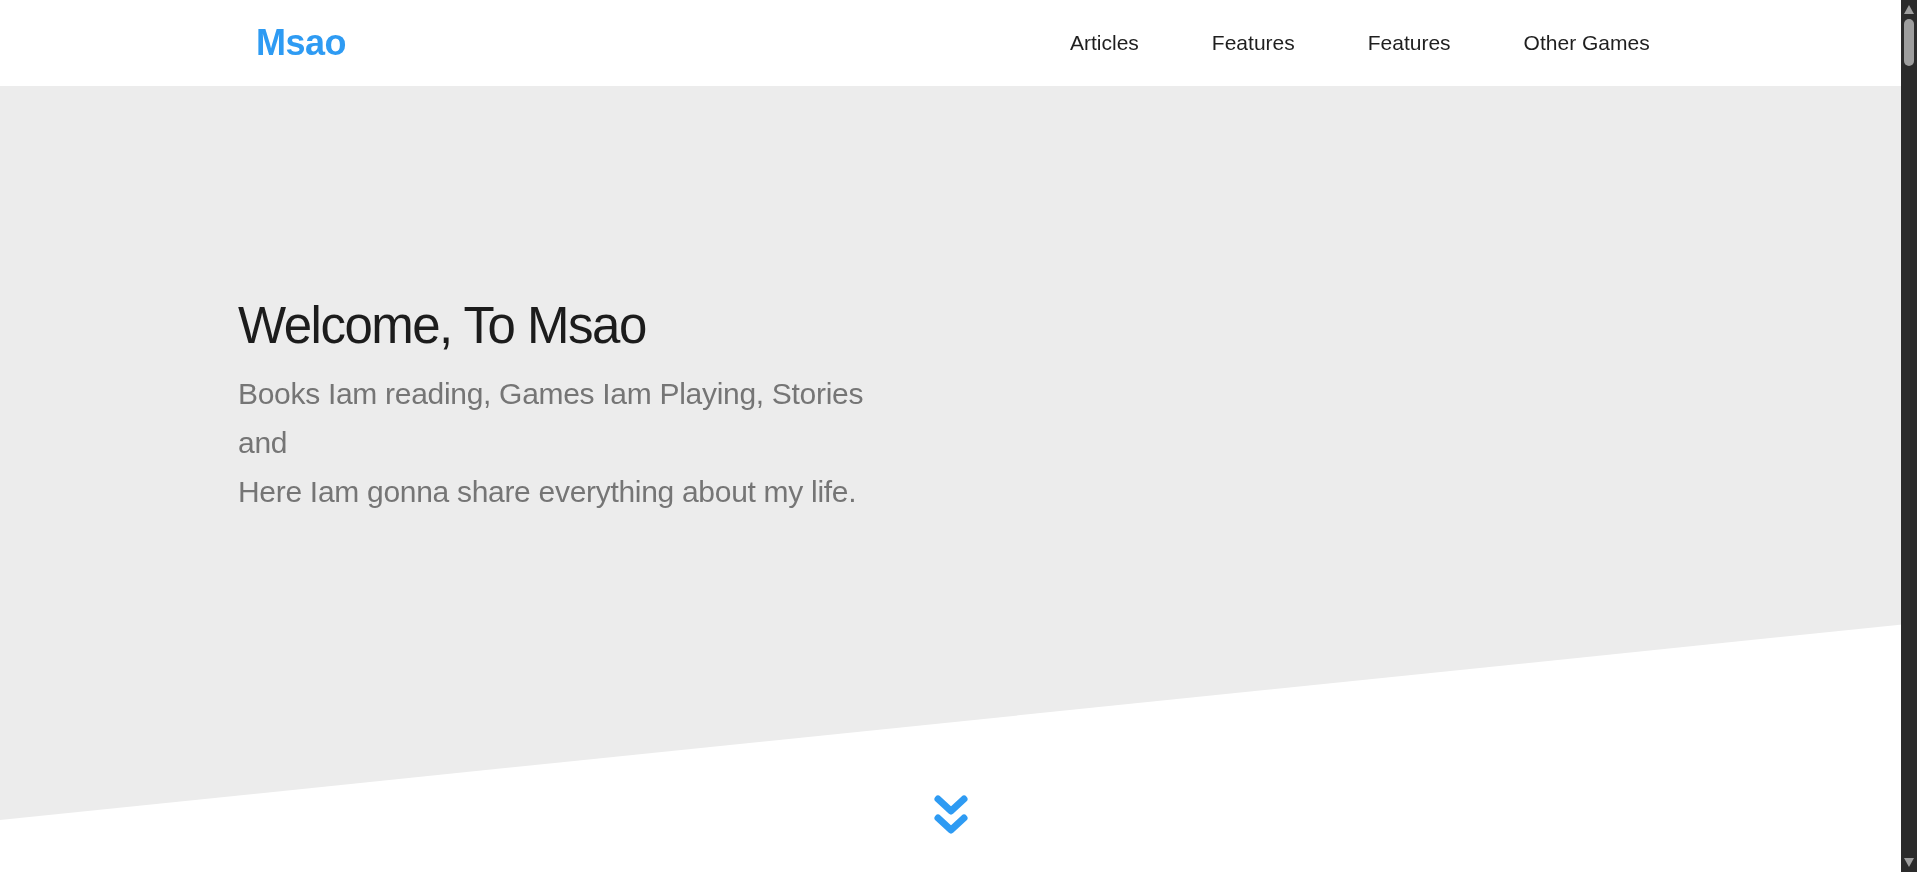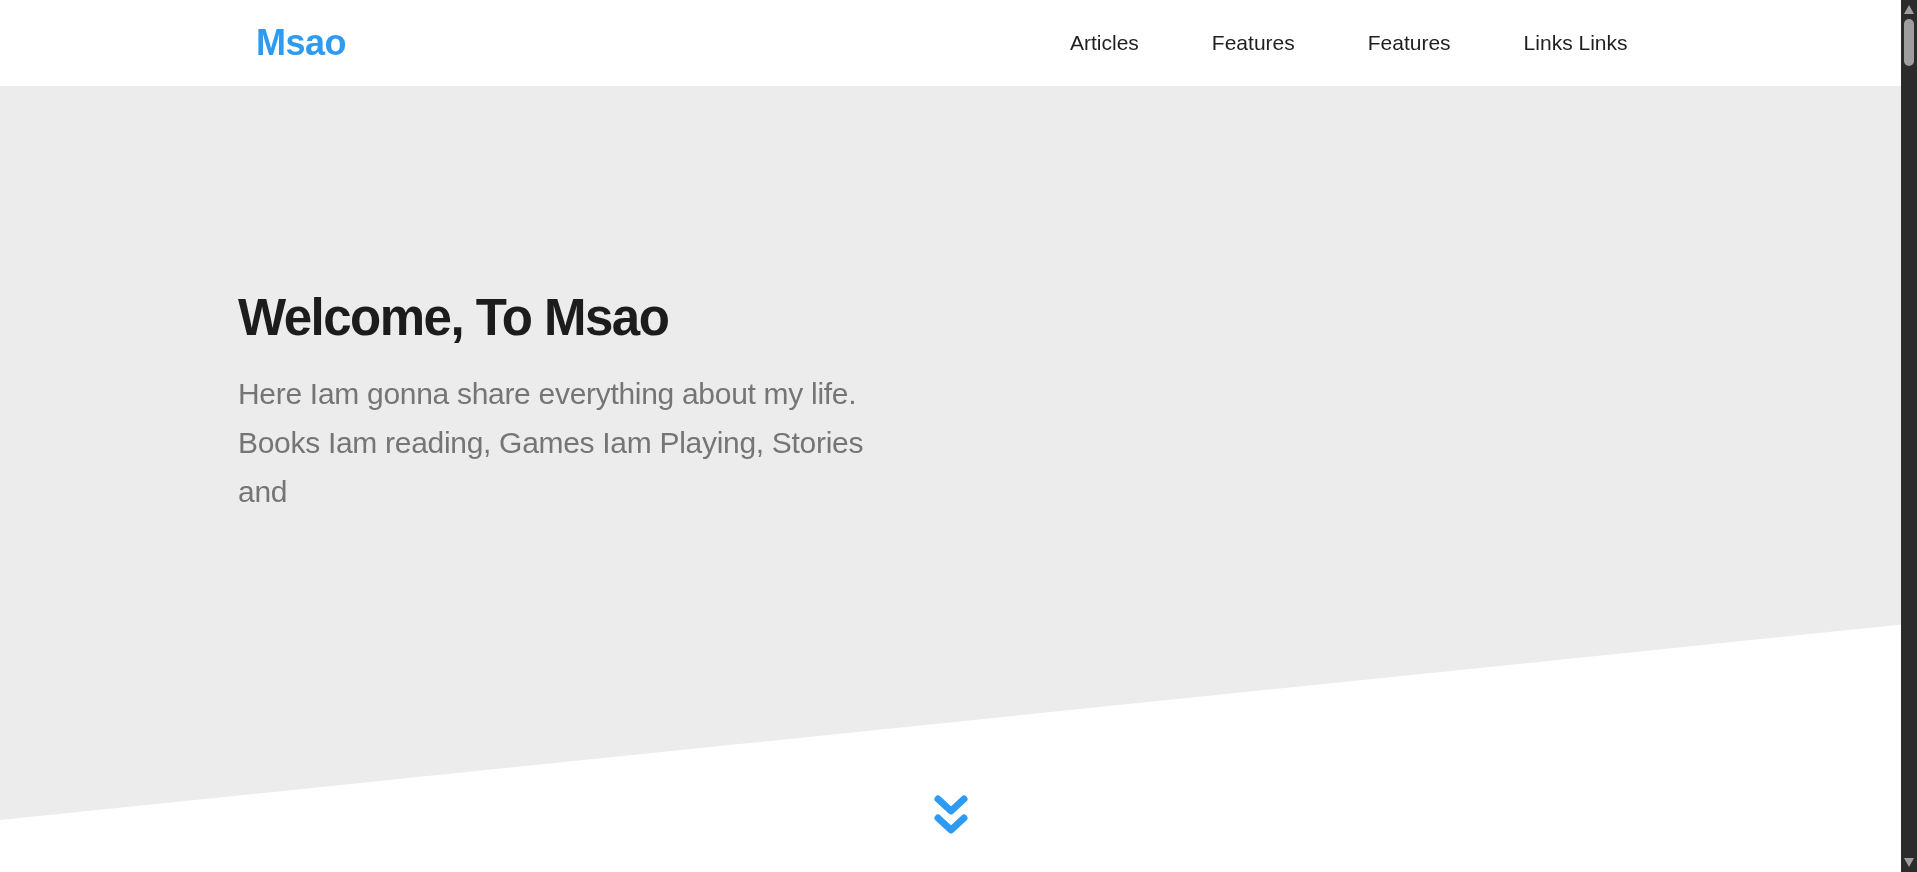--- a/index.html
+++ b/index.html
@@ -33,22 +33,22 @@
   }
 
   
   .hero {
     position: absolute; left: 0; top: 86px;
     width: 1917px; height: 734px;
     background: #ececec;
     clip-path: polygon(0 0, 100% 0, 100% 537px, 0 734px);
   }
   .hero-title {
-    position: absolute; left: 238px; top: 204px;
-    font-size: 51px; font-weight: bold; color: #1c1c1c;
+    position: absolute; left: 238px; top: 212px;
+    font-size: 51px; font-weight: normal; color: #1c1c1c;
     letter-spacing: -1.5px; line-height: 1.1;
   }
   .hero-sub {
     position: absolute; left: 238px; top: 283px;
     width: 640px;
     font-size: 30px; line-height: 49px; color: #757575;
     letter-spacing: -0.3px;
   }
 
   
@@ -84,29 +84,29 @@
 <body>
 
 <div class="page">
 
   <header class="header">
     <a class="logo">Msao</a>
     <nav class="nav">
       <a>Articles</a>
       <a>Features</a>
       <a>Features</a>
-      <a>Links Links</a>
+      <a>Other Games</a>
     </nav>
   </header>
 
   <section class="hero">
     <h1 class="hero-title">Welcome, To Msao</h1>
     <div class="hero-sub">
+      <div>Books Iam reading, Games Iam Playing, Stories and</div>
       <div>Here Iam gonna share everything about my life.</div>
-      <div>Books Iam reading, Games Iam Playing, Stories and</div>
     </div>
   </section>
 
   <button class="scroll-down">
     <span>
       <svg width="38" height="44" viewBox="0 0 38 44" fill="none" xmlns="http://www.w3.org/2000/svg">
         <path d="M6 5 L19 17 L32 5" stroke="#2e9bf3" stroke-width="7" stroke-linecap="round" stroke-linejoin="round" fill="none"></path>
         <path d="M6 24 L19 36 L32 24" stroke="#2e9bf3" stroke-width="7" stroke-linecap="round" stroke-linejoin="round" fill="none"></path>
       </svg>
     </span>

